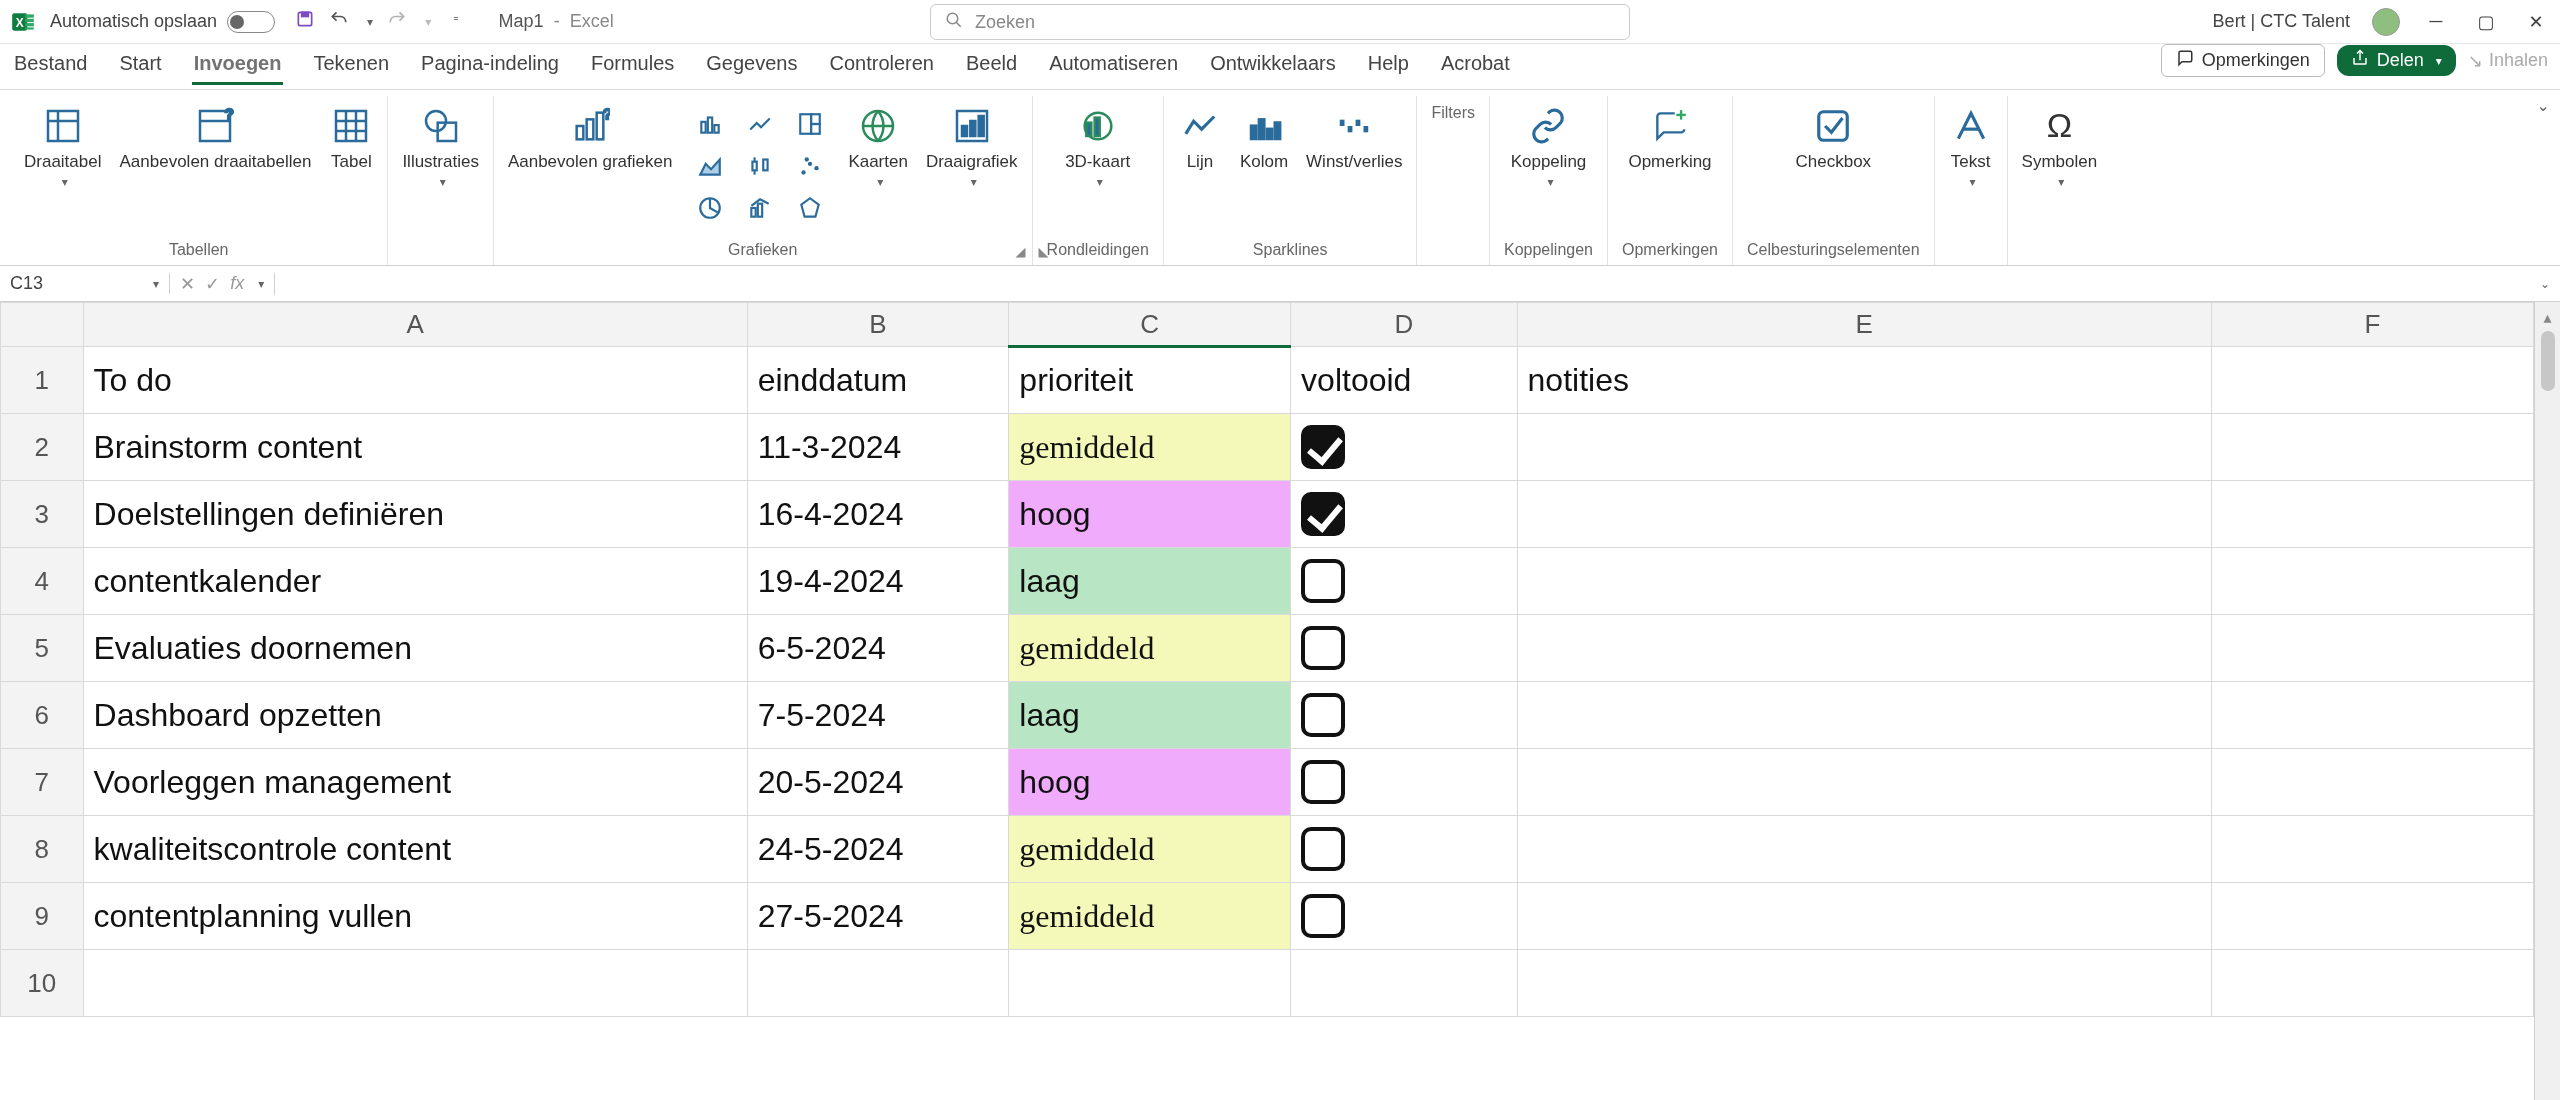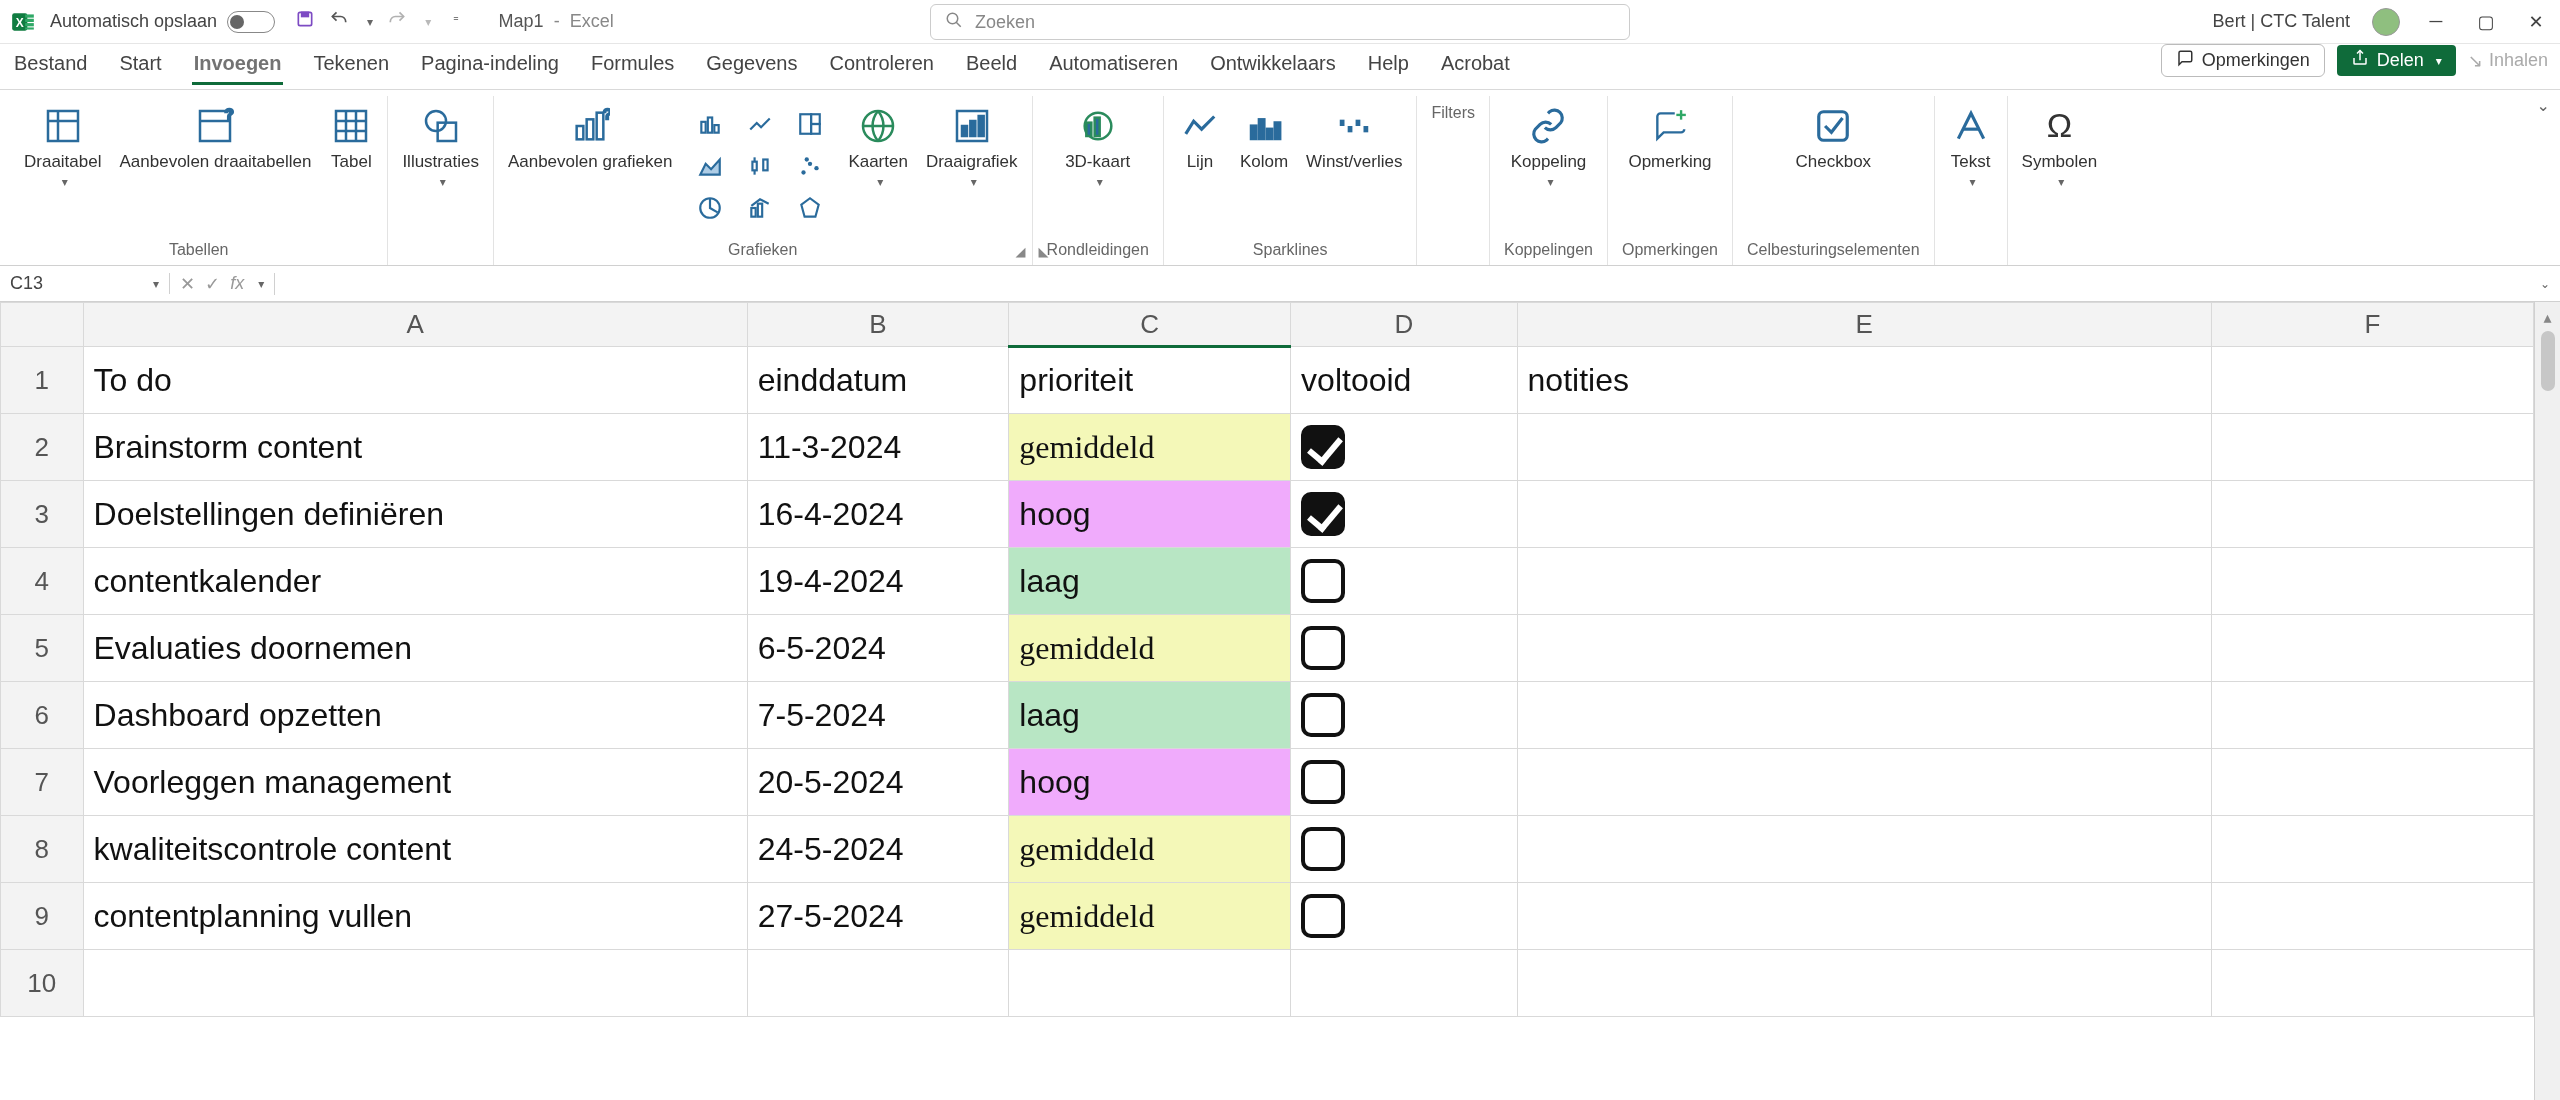--- a/index.html
+++ b/index.html
@@ -38,21 +38,21 @@
     padding: 0 12px; gap: 28px; border-bottom:1px solid #d9d9d9; font-size:20px; color:#444;
   }
   .tab { padding: 8px 2px 10px 2px; cursor:pointer; }
   .tab.active { color:#737373; font-weight:600; border-bottom:3px solid #0f6b3a; padding-bottom:7px; }
   .tabs .right-actions { margin-left:auto; display:flex; align-items:center; gap:12px; padding-bottom:6px; }
   .btn-outline {
     border:1px solid #bbb; border-radius:6px; padding:4px 14px; display:flex; align-items:center; gap:8px;
     font-size:18px; color:#333; background:#fff;
   }
   .btn-share {
-    background:#0f6b3a; color:#fff; border-radius:4px; padding:4px 14px;
+    background:#0f6b3a; color:#fff; border-radius:12px; padding:4px 14px;
     display:flex; align-items:center; gap:8px; font-size:18px;
   }
   .inhalen { color:#aaa; font-size:18px; display:flex; gap:6px; align-items:center;}
 
   
   .ribbon {
     height: 176px; background:#fff; border-bottom:1px solid #d0d0d0;
     display:flex; padding:6px 10px 0 10px; position:relative;
   }
   .group {

